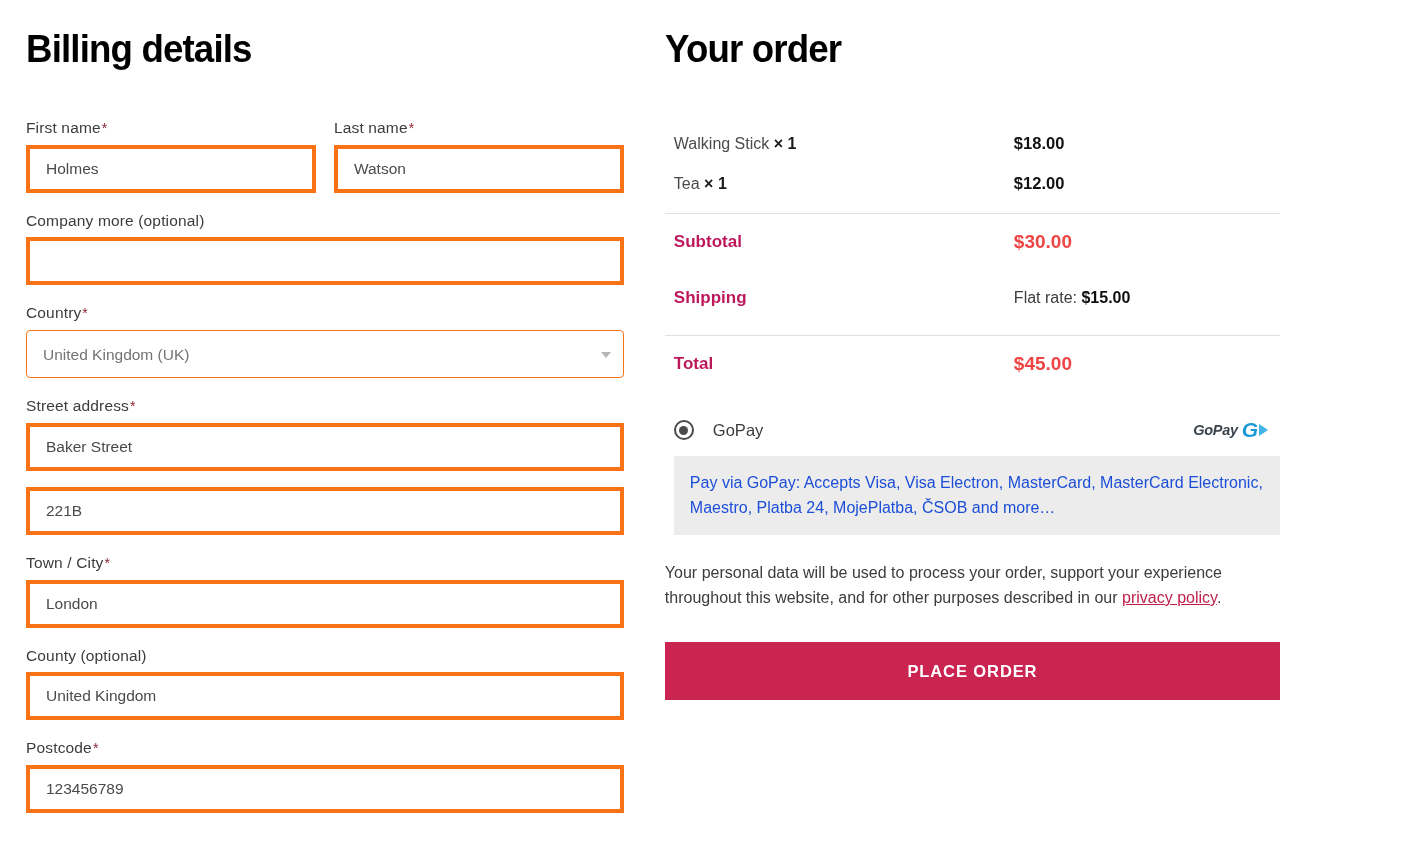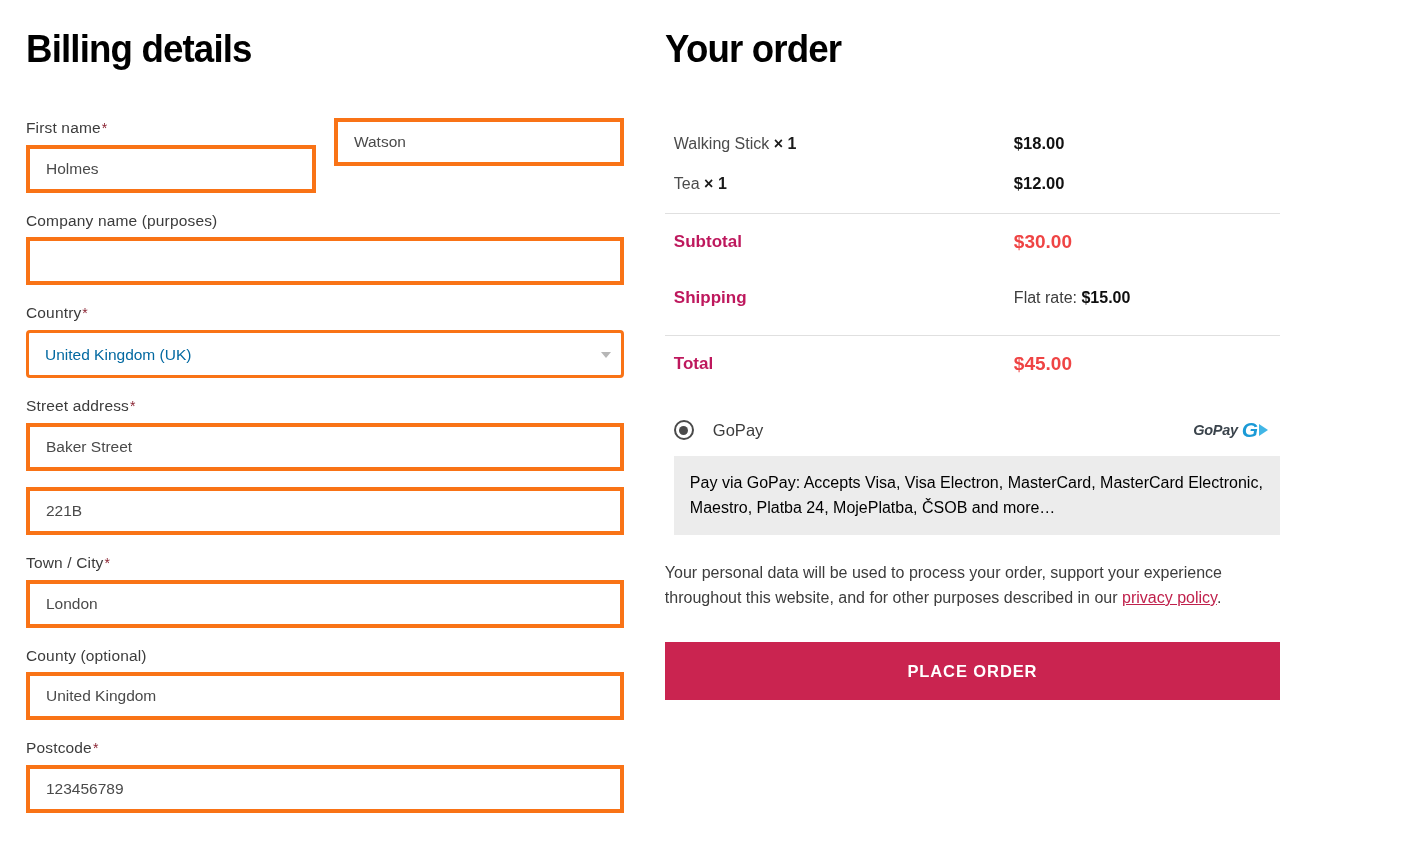--- a/index.html
+++ b/index.html
@@ -80,27 +80,27 @@
   .row2 > .field { flex: 1 1 0; margin-bottom: 18px; }
 
   .selectwrap {
     position: relative;
     width: 100%;
     height: 48px;
   }
   .tselect {
     width: 100%;
     height: 48px;
-    border: 3px solid #f97316;
+    border: 1px solid #f97316;
     border-radius: 4px;
     background: #ffffff;
     padding: 0 34px 0 16px;
     font-family: "Liberation Sans", sans-serif;
     font-size: 15.5px;
-    color: #0369a1;
+    color: #737373;
     -webkit-appearance: none;
     appearance: none;
     outline: none;
   }
   .caret {
     position: absolute;
     right: 13px; top: 50%;
     margin-top: -2px;
     width: 0; height: 0;
     border-left: 5px solid transparent;
@@ -226,21 +226,21 @@
     border-bottom: 6px solid transparent;
     border-left: 9px solid #41b6e6;
   }
 
   .pay-desc {
     background: #ececec;
     margin: 6px 0 0 9px;
     padding: 14px 16px 15px 16px;
     font-size: 16px;
     line-height: 25px;
-    color: #000000;
+    color: #1d4ed8;
   }
 
   .privacy {
     margin: 25px 0 0 0;
     font-size: 16px;
     line-height: 25px;
     color: #3c3c3c;
     padding: 0 4px 0 0;
   }
   .privacy a {
@@ -272,26 +272,29 @@
     <h2 class="section-title">Billing details</h2>
 
     <div class="row2">
       <div class="field">
         <label class="flabel">
           <span>First name</span><span class="req">*</span>
         </label>
         <input class="tinput" type="text" value="Holmes" style="">
       </div>
       <div class="field">
+        <label class="flabel">
+          <span>Last name</span><span class="req">*</span>
+        </label>
         <input class="tinput" type="text" value="Watson" style="">
       </div>
     </div>
 
     <div class="field">
-      <label class="flabel">Company name (purposes)</label>
+      <label class="flabel">Company more (optional)</label>
       <input class="tinput" type="text" value="" style="">
     </div>
 
     <div class="field">
       <label class="flabel">
         <span>Country</span><span class="req">*</span>
       </label>
       <div class="selectwrap">
         <select class="tselect">
           <option>United Kingdom (UK)</option>

